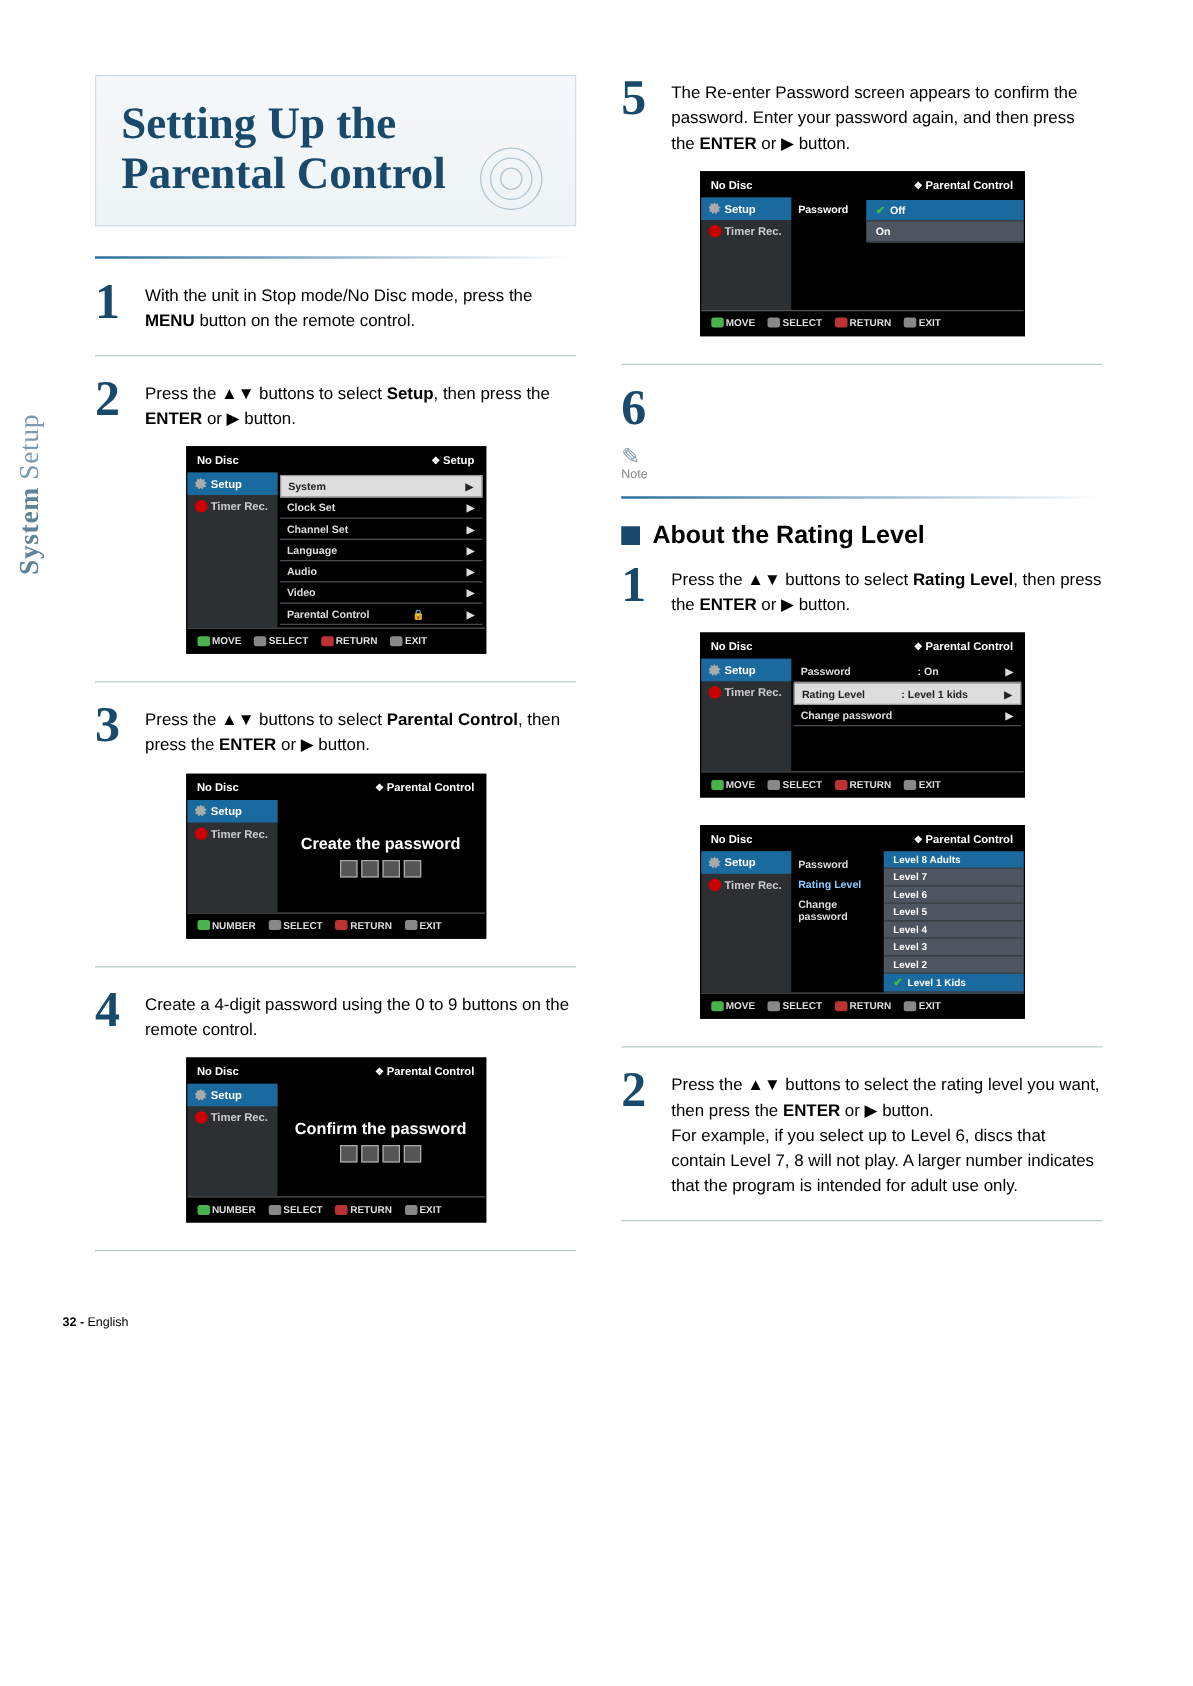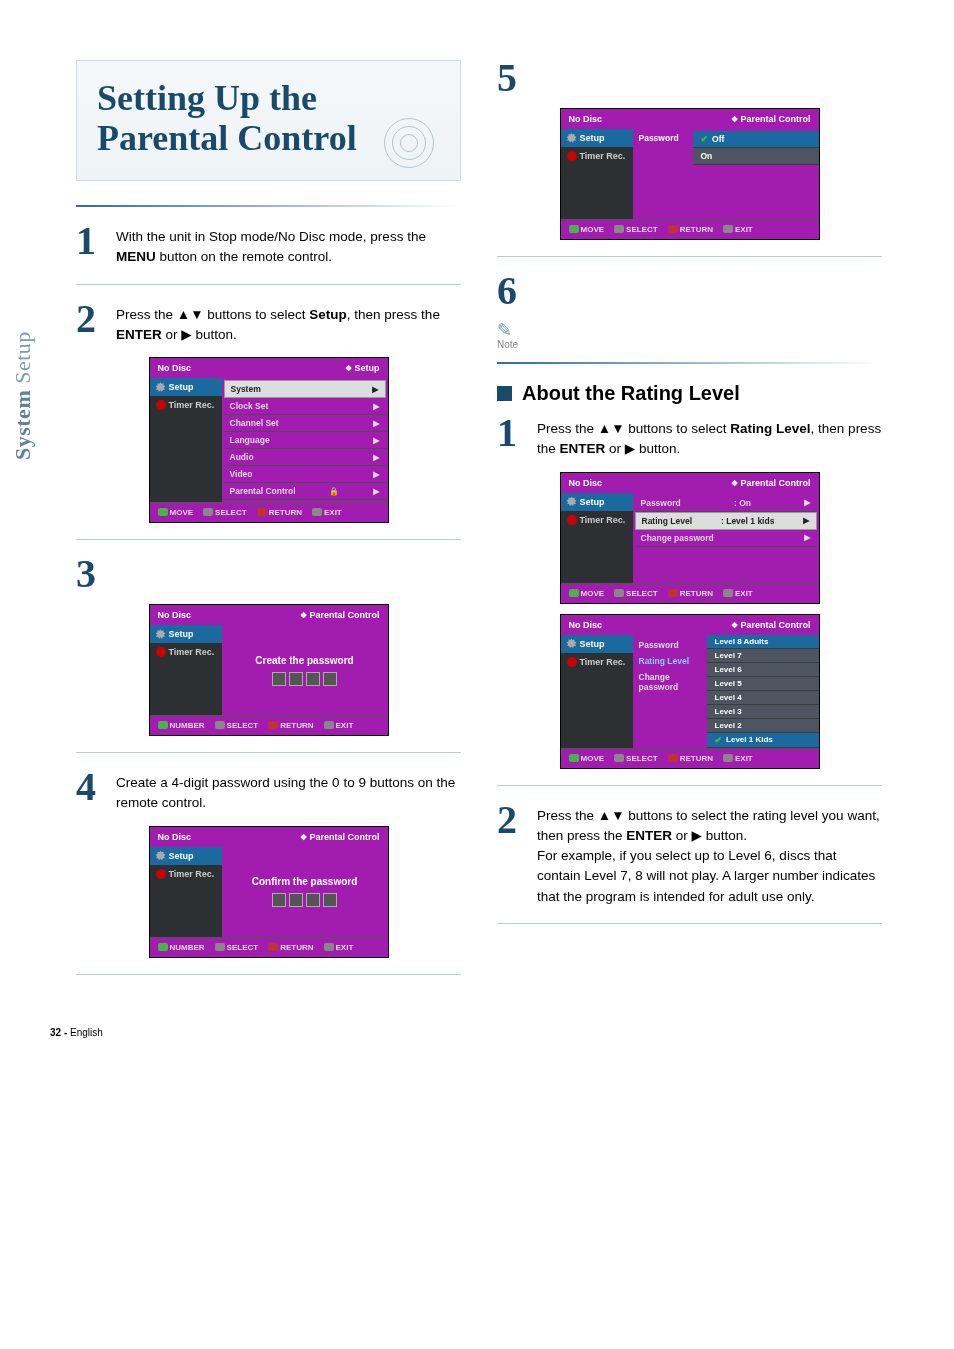--- a/index.html
+++ b/index.html
@@ -12,41 +12,41 @@
   .title-box { background: linear-gradient(#f5f8fa,#eef3f6); border:1px solid #d0dde5; padding: 18px 36px 22px 20px; font-family: "Times New Roman", serif; font-size: 36px; font-weight: bold; color: #1a4a6b; line-height: 1.1; margin-bottom: 24px; position: relative; }
   .title-box .circles { position:absolute; right:20px; bottom:10px; width:60px; height:50px; }
   .title-box .circles span { position:absolute; border:1px solid #b0c5d2; border-radius:50%; }
   .intro { font-size: 13.5px; line-height: 1.45; margin-bottom: 16px; }
   .divider { height:2px; background: linear-gradient(to right, #2a6f9e, rgba(42,111,158,0)); margin: 12px 0 16px 0; }
   .thin-divider { height:1px; background:#bcc; margin:16px 0; }
   .step { display:flex; gap:14px; margin-bottom:12px; }
   .step-num { font-family:"Times New Roman", serif; font-size:40px; font-weight:bold; color:#1a4a6b; line-height:0.9; min-width:26px; }
   .step-text { font-size:13.5px; line-height:1.5; padding-top:4px; }
   .step-text b { font-weight:bold; }
-  .osd { background:#a21caf; color:#fff; font-size:9px; width:240px; margin: 10px auto 10px auto; border:1px solid #000; }
+  .osd { background:#000000; color:#fff; font-size:9px; width:240px; margin: 10px auto 22px auto; border:1px solid #000; }
   .osd-wide { width:260px; }
   .osd-head { display:flex; justify-content:space-between; padding:5px 8px; font-size:9px; font-weight:bold; color:#fff; }
   .osd-head .crumb::before { content:"❖ "; font-size:8px; }
   .osd-body { display:flex; min-height:90px; }
   .osd-side { width:72px; background:#2d3033; display:flex; flex-direction:column; }
   .osd-side-item { padding:4px 6px; display:flex; align-items:center; gap:3px; font-size:9px; font-weight:bold; color:#ccc; }
   .osd-side-item.selected { background:#1a6aa0; color:#fff; }
   .osd-side-item .ic { width:10px; height:10px; background:#888; display:inline-block; }
   .osd-side-item .ic-gear { background:#aaa; clip-path: polygon(50% 0,60% 15%,80% 10%,80% 30%,100% 40%,85% 55%,95% 75%,75% 75%,65% 95%,50% 80%,35% 95%,25% 75%,5% 75%,15% 55%,0 40%,20% 30%,20% 10%,40% 15%); }
   .osd-side-item .ic-clock { background:#c00; border-radius:50%; width:10px; height:10px; }
   .osd-main { flex:1; padding:2px; display:flex; flex-direction:column; gap:0; }
   .osd-row { display:flex; justify-content:space-between; align-items:center; padding:3px 6px; border-bottom:1px solid #4a4d50; font-size:8.5px; font-weight:bold; color:#ddd; }
   .osd-row.sel { background:#ddd; color:#222; border:1px solid #999; }
   .osd-row .arrow { font-size:8px; }
   .osd-main-center { flex:1; display:flex; flex-direction:column; align-items:center; justify-content:center; gap:6px; }
-  .pw-label { font-size:10px; font-weight:bold; color:#fff; }
+  .pw-label { font-size:13px; font-weight:bold; color:#fff; }
   .pw-boxes { display:flex; gap:3px; }
   .pw-boxes span { width:14px; height:14px; border:1px solid #aaa; background:#555; }
   .osd-foot { display:flex; gap:10px; padding:5px 8px; font-size:8px; font-weight:bold; color:#ddd; align-items:center; border-top:1px solid #555; }
-  .osd-foot .btn { display:flex; gap:2px; }
+  .osd-foot .btn { display:flex; align-items:center; gap:2px; }
   .osd-foot .chip { display:inline-block; width:10px; height:8px; border-radius:2px; }
   .chip-a { background:#4ab24a; }
   .chip-b { background:#888; border-radius:50%; width:10px; height:10px; }
   .chip-c { background:#b33; }
   .chip-d { background:#888; }
   .osd-option-col { flex:1; padding:2px 0; }
   .osd-opt { padding:3px 8px; font-size:8.5px; font-weight:bold; display:flex; align-items:center; gap:4px; background:#4c5560; border-bottom:1px solid #3a3d40; color:#fff; }
   .osd-opt.sel { background:#1a6aa0; }
   .osd-opt .check { color:#3fbf3f; font-size:9px; }
   .subhead-row { display:flex; align-items:center; gap:10px; margin:18px 0 10px 0; }
@@ -168,20 +168,23 @@
             <span class="chip chip-d"></span>
             <span>EXIT</span>
           </span>
       </div>
     </div>
 
     <div class="thin-divider"></div>
 
     <div class="step">
       <div class="step-num">3</div>
+      <div class="step-text">
+        <span>Press the ▲▼ buttons to select </span><b>Parental Control</b><span>, then press the </span><b>ENTER</b><span> or ▶ button.</span>
+      </div>
     </div>
 
     <div class="osd">
       <div class="osd-head">
         <span>No Disc</span>
         <span class="crumb">Parental Control</span>
       </div>
       <div class="osd-body">
         <div class="osd-side">
           <div class="osd-side-item selected">
@@ -277,20 +280,23 @@
     </div>
 
     <div class="thin-divider"></div>
 
   </div>
 
   <div class="col">
 
     <div class="step">
       <div class="step-num">5</div>
+      <div class="step-text">
+        <span>The Re-enter Password screen appears to confirm the password. Enter your password again, and then press the </span><b>ENTER</b><span> or ▶ button.</span>
+      </div>
     </div>
 
     <div class="osd osd-wide">
       <div class="osd-head">
         <span>No Disc</span>
         <span class="crumb">Parental Control</span>
       </div>
       <div class="osd-body">
         <div class="osd-side">
           <div class="osd-side-item selected">

